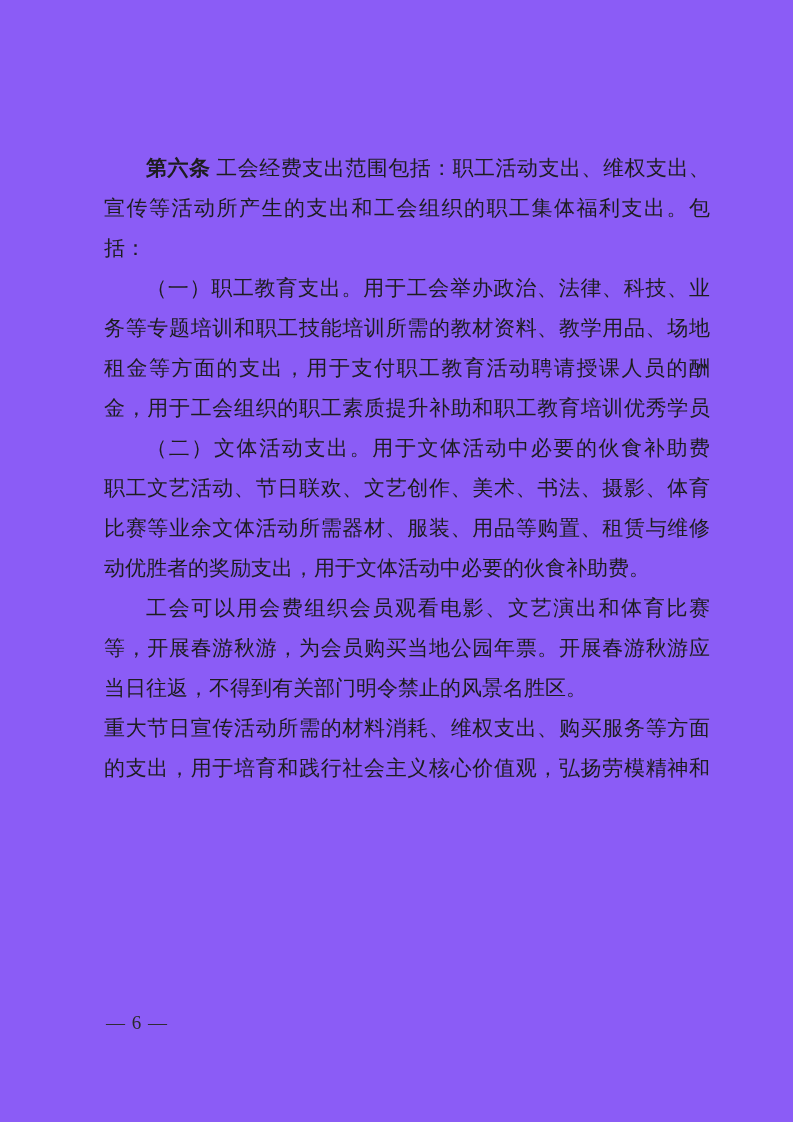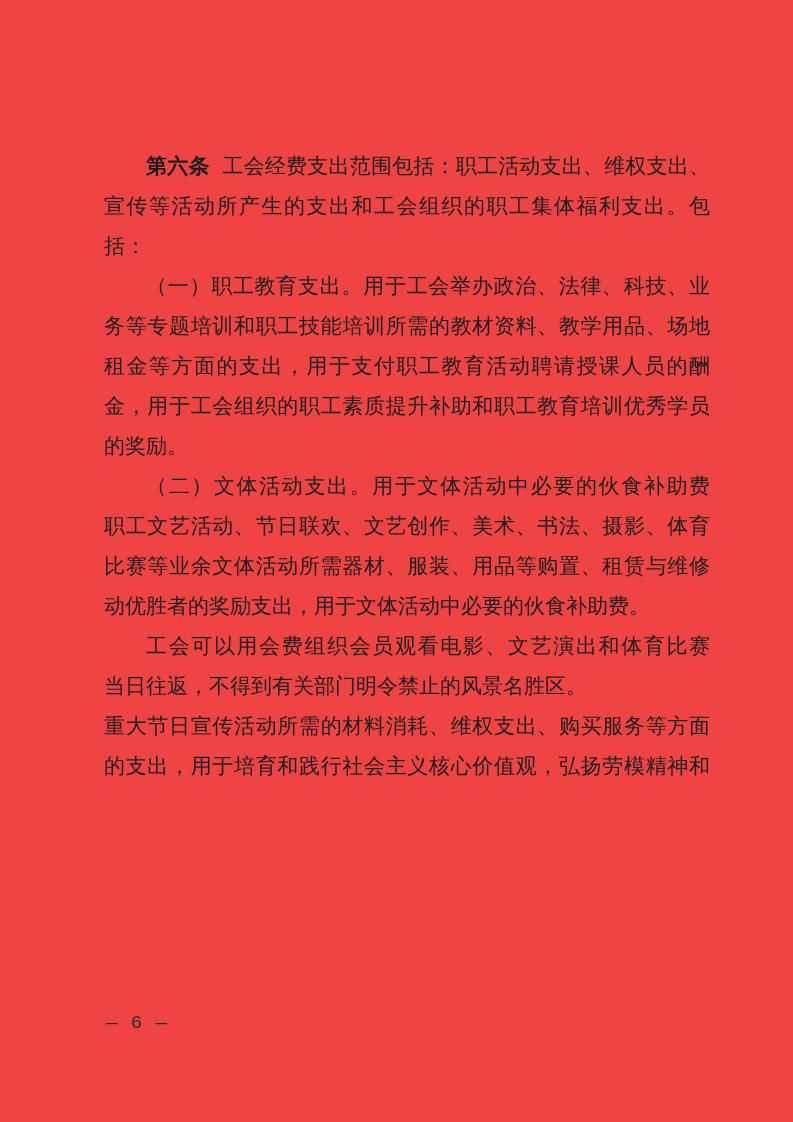--- a/index.html
+++ b/index.html
@@ -4,22 +4,22 @@
 <style>
   html, body {
     margin: 0;
     padding: 0;
     background: #ffffff;
   }
   .page {
     position: relative;
     width: 793px;
     height: 1122px;
-    background: #ef4444;
-    font-family: Liberation Mono, monospace;
+    background: #8b5cf6;
+    font-family: Liberation Serif, serif;
     color: #1d1d1f;
     overflow: hidden;
   }
   .content {
     position: absolute;
     left: 104px;
     top: 148px;
     width: 606px;
   }
   .line {
@@ -65,33 +65,33 @@
     <div class="line last"><span>括：</span></div>
 
     <div class="line indent"><span>（一）职工教育支出。用于工会举办政治、法律、科技、业</span></div>
 
     <div class="line"><span>务等专题培训和职工技能培训所需的教材资料、教学用品、场地</span></div>
 
     <div class="line"><span>租金等方面的支出，用于支付职工教育活动聘请授课人员的酬</span></div>
 
     <div class="line"><span>金，用于工会组织的职工素质提升补助和职工教育培训优秀学员</span></div>
 
-    <div class="line last"><span>的奖励。</span></div>
 
     <div class="line indent"><span>（二）文体活动支出。用于文体活动中必要的伙食补助费</span></div>
 
     <div class="line"><span>职工文艺活动、节日联欢、文艺创作、美术、书法、摄影、体育</span></div>
 
     <div class="line"><span>比赛等业余文体活动所需器材、服装、用品等购置、租赁与维修</span></div>
 
 
     <div class="line last"><span>动优胜者的奖励支出，用于文体活动中必要的伙食补助费。</span></div>
 
     <div class="line indent"><span>工会可以用会费组织会员观看电影、文艺演出和体育比赛</span></div>
 
+    <div class="line"><span>等，开展春游秋游，为会员购买当地公园年票。开展春游秋游应</span></div>
 
     <div class="line last"><span>当日往返，不得到有关部门明令禁止的风景名胜区。</span></div>
 
 
     <div class="line"><span>重大节日宣传活动所需的材料消耗、维权支出、购买服务等方面</span></div>
 
     <div class="line"><span>的支出，用于培育和践行社会主义核心价值观，弘扬劳模精神和</span></div>
 
   </div>
 

